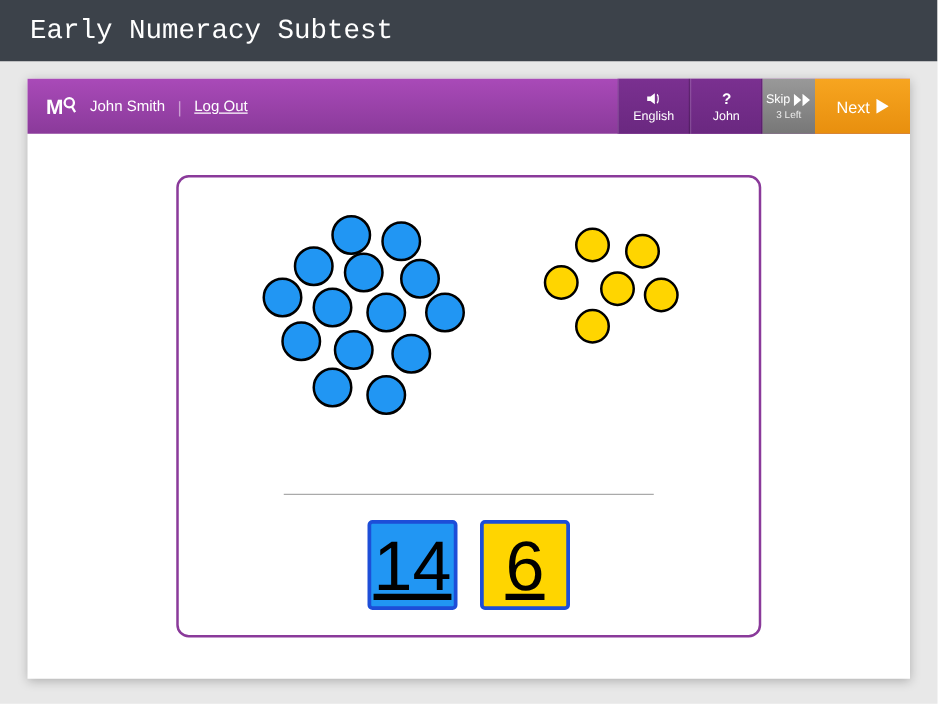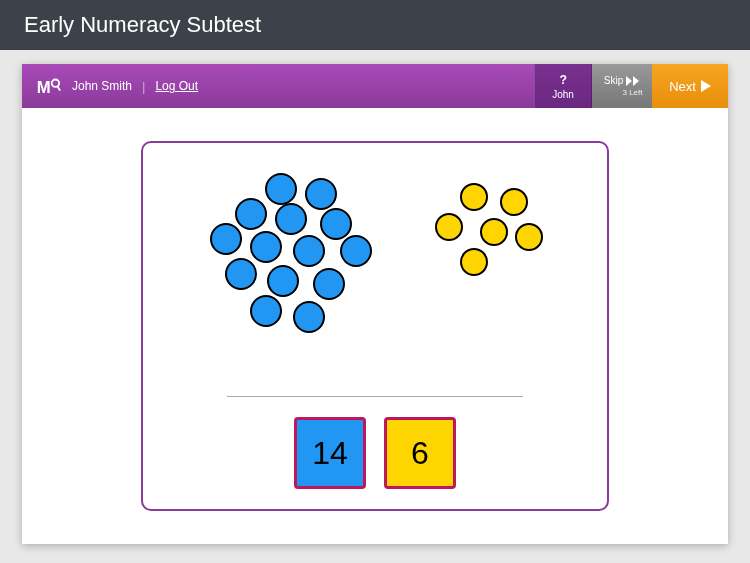--- a/index.html
+++ b/index.html
@@ -9,20 +9,21 @@
       width: 750px;
       height: 563px;
       overflow: hidden;
     }
     .title-bar {
       background: #3c424a;
       color: #fff;
       padding: 12px 24px;
       font-size: 22px;
       font-weight: 400;
+      font-family: Liberation Mono, monospace;
     }
     .app-window {
       margin: 14px 22px 0;
       background: #fff;
       box-shadow: 0 2px 8px rgba(0,0,0,0.25);
       height: 480px;
       display: flex;
       flex-direction: column;
     }
     .toolbar {
@@ -70,24 +71,24 @@
       cursor: pointer;
       gap: 2px;
     }
     .toolbar-btn.darker {
       background: linear-gradient(#7a3090, #6a2880);
       border-left: 1px solid rgba(255,255,255,0.15);
       border-right: 1px solid rgba(0,0,0,0.2);
     }
     .toolbar-btn.skip {
       background: linear-gradient(#999, #777);
-      width: 60px;
+      width: 42px;
     }
     .skip-top { display: flex; align-items: center; gap: 3px; }
-    .skip-sub { font-size: 8px; opacity: 0.85; padding-left: 21px; }
+    .skip-sub { font-size: 8px; opacity: 0.85; }
     .toolbar-btn.next {
       background: linear-gradient(#f7a520, #e88f0e);
       width: 76px;
       flex-direction: row;
       gap: 5px;
       font-size: 13px;
       font-weight: 500;
     }
     .icon-sound, .icon-help {
       width: 14px;
@@ -134,28 +135,29 @@
       background: #aaa;
       margin: 8px 0 20px;
     }
     .answers {
       display: flex;
       gap: 18px;
     }
     .answer-tile {
       width: 72px;
       height: 72px;
-      border: 3px solid #be185d;
+      border: 3px solid #1d4ed8;
       border-radius: 4px;
       display: flex;
       align-items: center;
       justify-content: center;
-      font-size: 32px;
+      font-size: 56px;
       font-weight: 400;
       cursor: pointer;
+      text-decoration: underline;
     }
     .answer-tile.blue { background: #2196f3; }
     .answer-tile.yellow { background: #ffd500; }
   </style>
 </head>
 <body>
 
 <div class="title-bar">Early Numeracy Subtest</div>
 
 <div class="app-window">
@@ -166,20 +168,27 @@
           <text x="2" y="21" font-size="18" font-weight="bold" fill="#fff" font-family="Arial">M</text>
           <circle cx="22" cy="11" r="4" fill="none" stroke="#fff" stroke-width="2"></circle>
           <line x1="24" y1="14" x2="27" y2="19" stroke="#fff" stroke-width="2"></line>
         </svg>
       </span>
       <span class="user-name">John Smith</span>
       <span class="divider">|</span>
       <a class="logout">Log Out</a>
     </div>
 
+    <div class="toolbar-btn darker">
+      <svg class="icon-sound" viewBox="0 0 16 16">
+          <path fill="#fff" d="M2 6h3l4-3v10l-4-3H2z"></path>
+          <path d="M11 4c1.5 1 1.5 7 0 8" stroke="#fff" fill="none" stroke-width="1.2"></path>
+        </svg>
+      <span>English</span>
+    </div>
     <div class="toolbar-btn darker">
       <svg class="icon-help" viewBox="0 0 16 16">
           <text x="4" y="13" font-size="14" font-weight="bold" fill="#fff">?</text>
         </svg>
       <span>John</span>
     </div>
     <div class="toolbar-btn skip">
       <div class="skip-top">
         <span>Skip</span>
         <svg width="14" height="10" viewBox="0 0 14 10">

